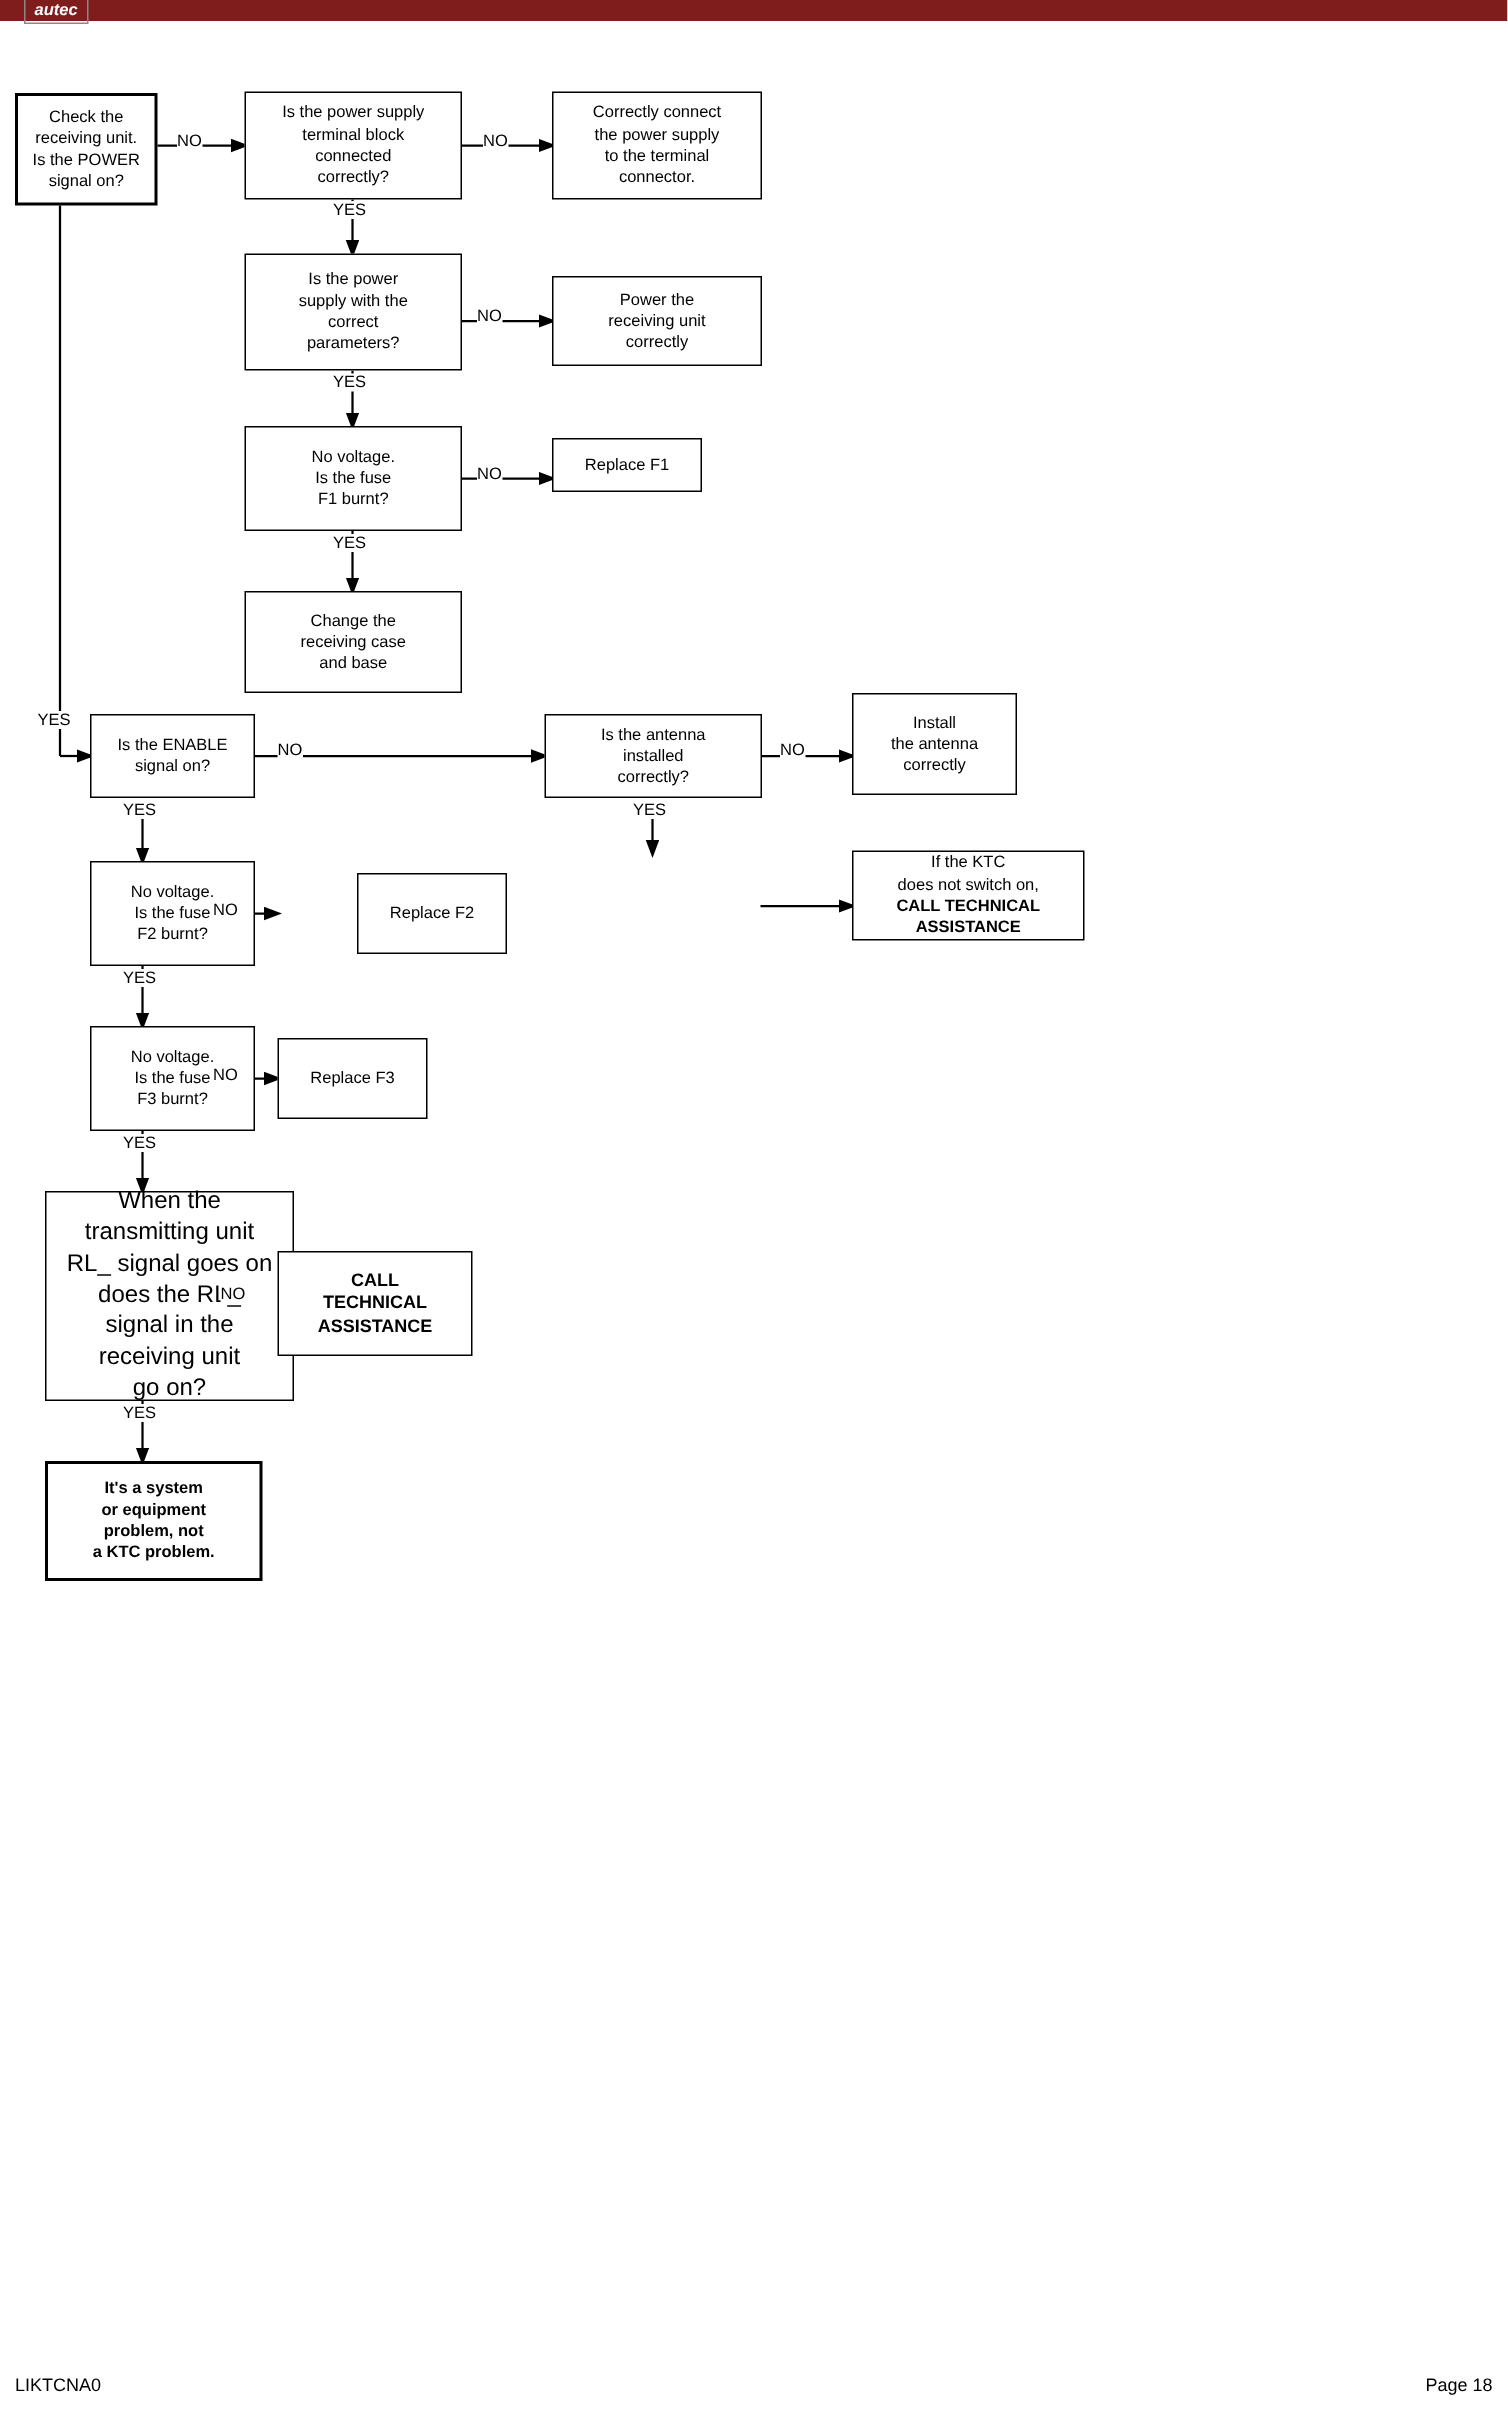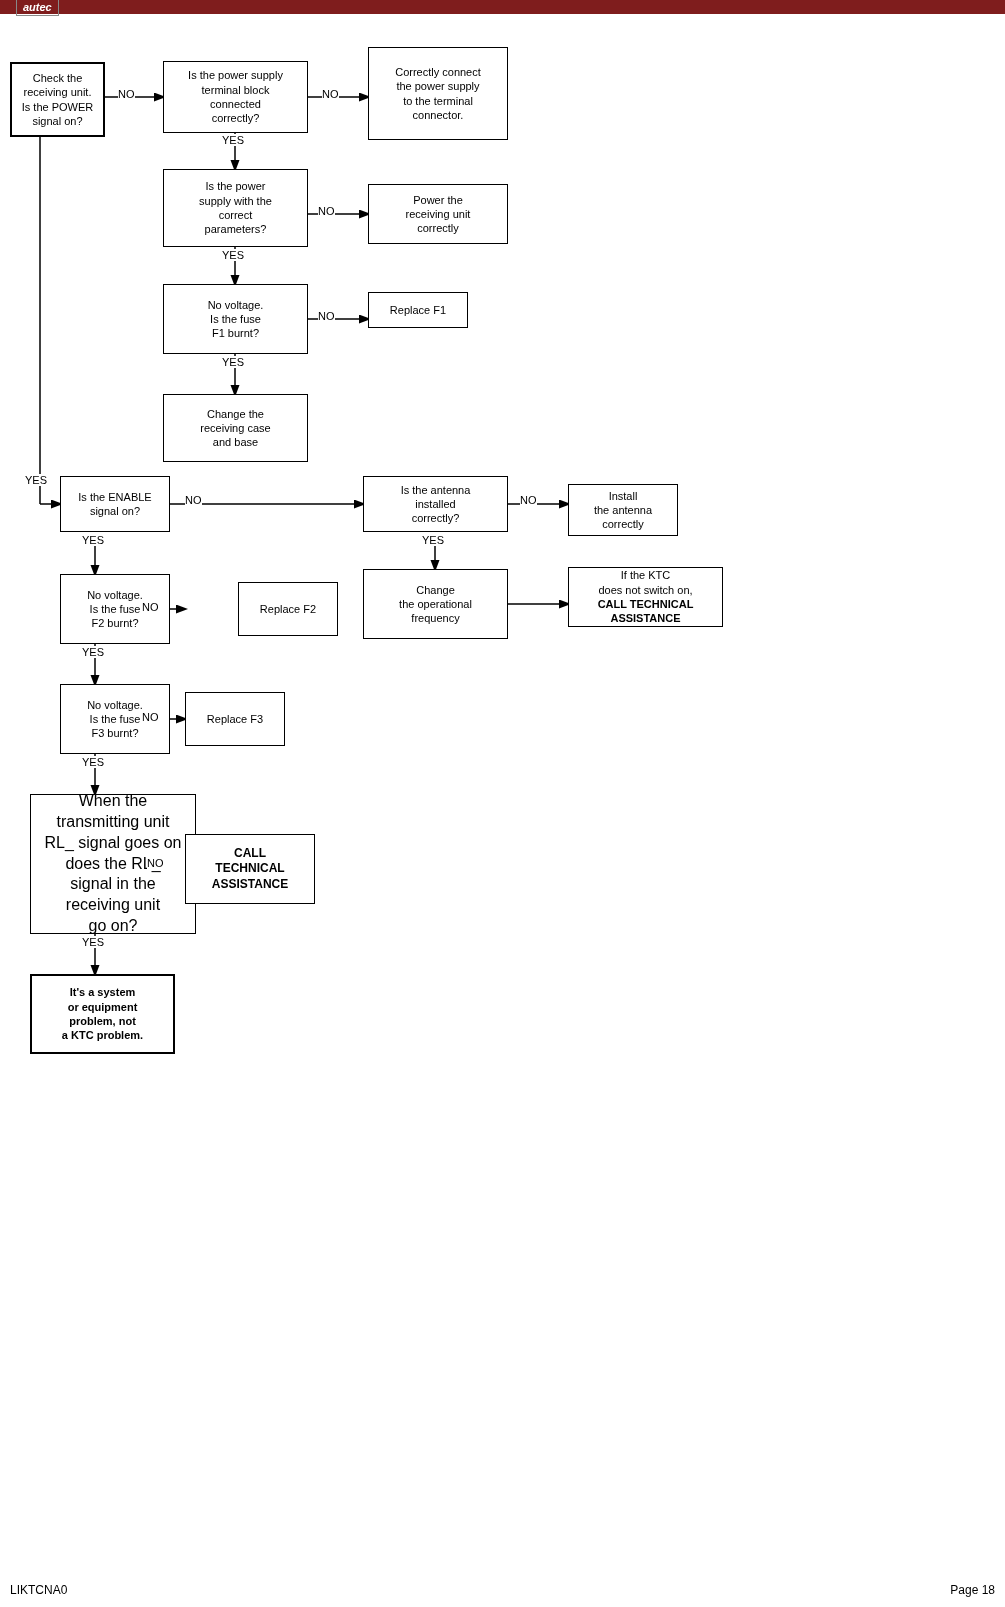--- a/index.html
+++ b/index.html
@@ -141,21 +141,21 @@
   </div>
 
   <div class="label" style="left:118px;top:74px;">NO</div>
 
   <div class="box" style="left:163px;top:47px;width:145px;height:72px;font-size:11px;">
     <span>Is the power supply<br>terminal block<br>connected<br>correctly?</span>
   </div>
 
   <div class="label" style="left:322px;top:74px;">NO</div>
 
-  <div class="box" style="left:368px;top:33px;width:140px;height:93px;font-size:11px;">
+  <div class="box" style="left:368px;top:47px;width:140px;height:72px;font-size:11px;">
     <span>Correctly connect<br>the power supply<br>to the terminal<br>connector.</span>
   </div>
 
   <div class="label" style="left:222px;top:120px;">YES</div>
 
   <div class="box" style="left:163px;top:155px;width:145px;height:78px;font-size:11px;">
     <span>Is the power<br>supply with the<br>correct<br>parameters?</span>
   </div>
 
   <div class="label" style="left:318px;top:191px;">NO</div>
@@ -189,29 +189,26 @@
   </div>
 
   <div class="label" style="left:185px;top:480px;">NO</div>
 
   <div class="box" style="left:363px;top:462px;width:145px;height:56px;font-size:11px;">
     <span>Is the antenna<br>installed<br>correctly?</span>
   </div>
 
   <div class="label" style="left:520px;top:480px;">NO</div>
 
-  <div class="box" style="left:568px;top:470px;width:110px;height:52px;font-size:11px;">
+  <div class="box" style="left:568px;top:448px;width:110px;height:68px;font-size:11px;">
     <span>Install<br>the antenna<br>correctly</span>
   </div>
 
   <div class="label" style="left:422px;top:520px;">YES</div>
 
-  <div class="box" style="left:363px;top:555px;width:145px;height:70px;font-size:11px;">
-    <span>Change<br>the operational<br>frequency</span>
-  </div>
 
   <div class="box" style="left:568px;top:553px;width:155px;height:60px;font-size:11px;">
     <span>If the KTC<br>does not switch on,<br><b>CALL TECHNICAL<br>ASSISTANCE</b></span>
   </div>
 
   <div class="label" style="left:82px;top:520px;">YES</div>
 
   <div class="box" style="left:60px;top:560px;width:110px;height:70px;font-size:11px;">
     <span>No voltage.<br>Is the fuse<br>F2 burnt?</span>
   </div>

